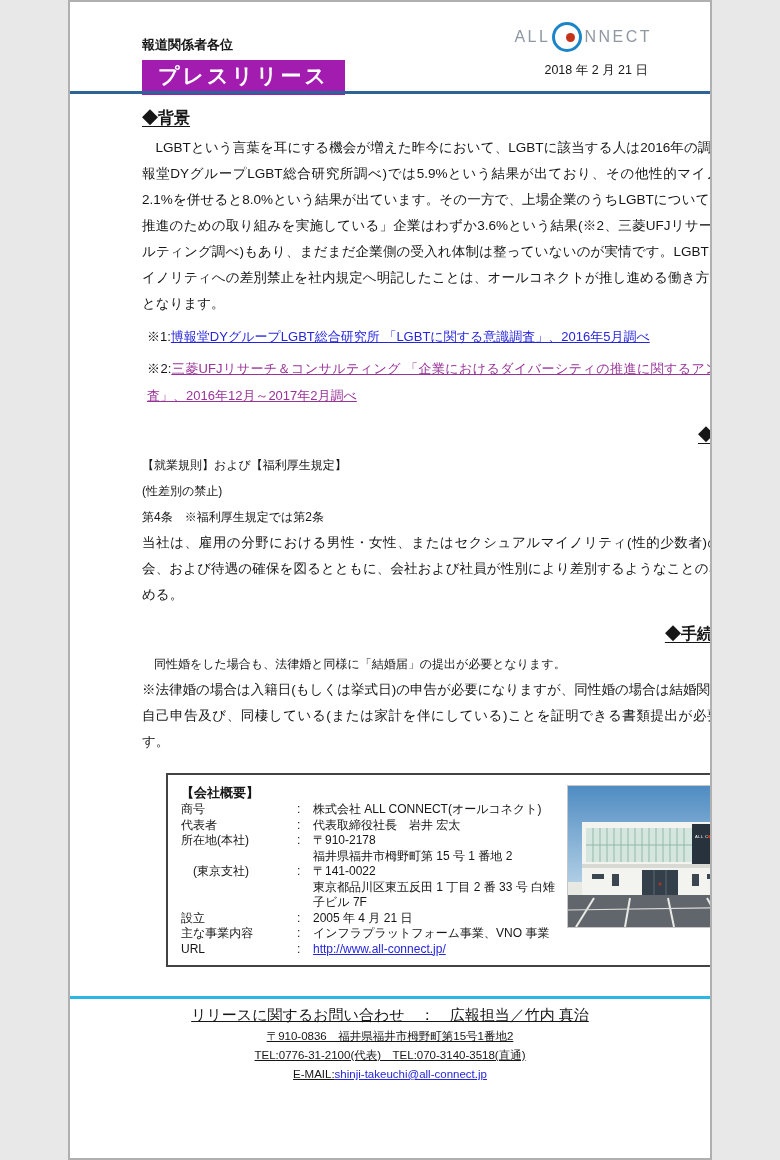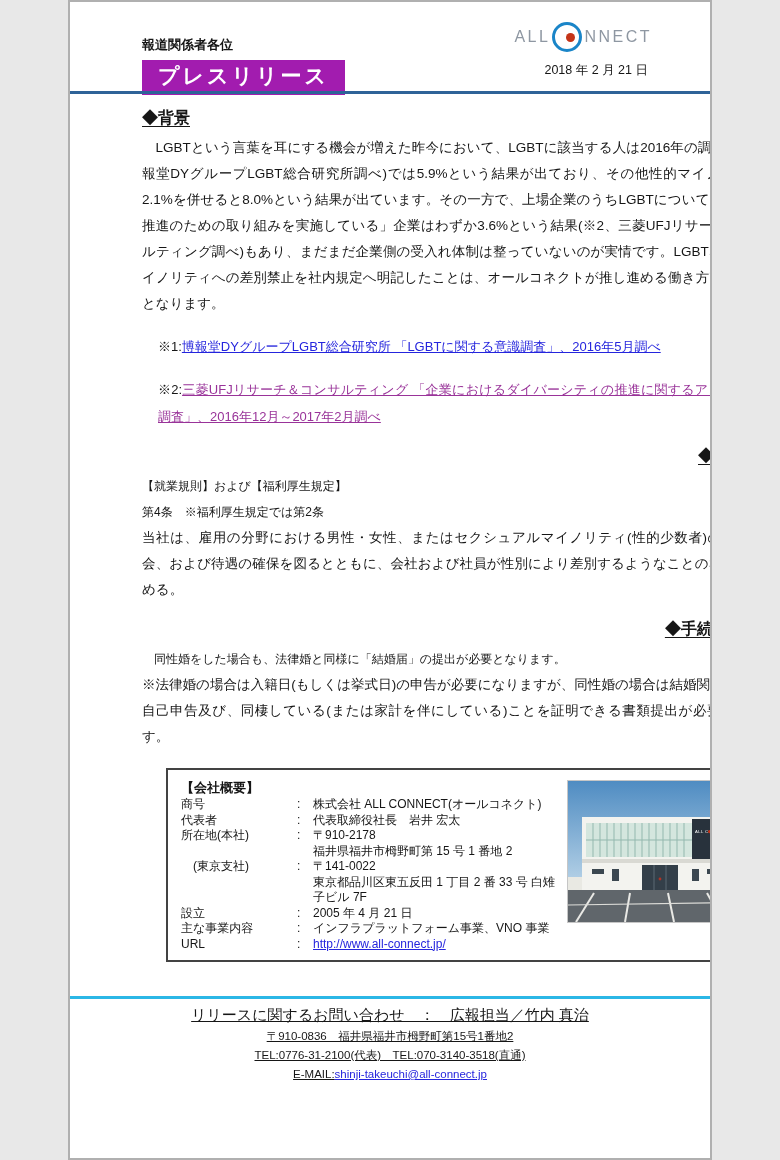--- a/index.html
+++ b/index.html
@@ -23,21 +23,21 @@
               position:absolute; top:8px; left:11px; }
   .date { position:absolute; right:62px; top:60px; font-size:12.5px; }
 
   
   .content { position:absolute; left:72px; top:106px; width:636px; }
   .sec-heading { font-size:16px; font-weight:bold; text-decoration:underline;
                  text-underline-offset:3px; margin:0 0 6px 0; }
   .sec-heading.later { margin-top:16px;text-align:right; }
   .body-text { font-size:13.5px; line-height:26px; text-align:justify; margin:0 0 6px 0; }
   .plain-line { font-size:12px; line-height:26px; margin:0; }
-  .note { font-size:13px; line-height:27px; margin:16px; text-align:justify; }
+  .note { font-size:13px; line-height:27px; margin:5px; text-align:justify; }
   a.link { color:#2525dd; text-decoration:underline; cursor:pointer; }
   a.link.visited { color:#993399; }
 
   
   .company-box { border:2px solid #434343; margin-top:18px; padding:7px 8px 8px 13px;
                  display:flex; align-items:flex-start; box-sizing:border-box;margin-left:24px; }
   .company-left { flex:1 1 auto; font-size:12px; padding-top:1px; }
   .company-heading { font-weight:bold; font-size:13px; line-height:19px; }
   .crow { display:flex; line-height:15.5px; }
   .clabel { width:116px; flex:0 0 116px; }
@@ -72,20 +72,21 @@
 
   <div class="content">
 
     <div class="sec-heading">◆背景</div>
     <p class="body-text">　LGBTという言葉を耳にする機会が増えた昨今において、LGBTに該当する人は2016年の調査(※1、博報堂DYグループLGBT総合研究所調べ)では5.9%という結果が出ており、その他性的マイノリティの2.1%を併せると8.0%という結果が出ています。その一方で、上場企業のうちLGBTについて「積極的な推進のための取り組みを実施している」企業はわずか3.6%という結果(※2、三菱UFJリサーチ&amp;コンサルティング調べ)もあり、まだまだ企業側の受入れ体制は整っていないのが実情です。LGBTなど性的マイノリティへの差別禁止を社内規定へ明記したことは、オールコネクトが推し進める働き方改革の一つとなります。</p>
     <p class="note"><span>※1:</span><a class="link">博報堂DYグループLGBT総合研究所 「LGBTに関する意識調査」、2016年5月調べ</a></p>
     <p class="note"><span>※2:</span><a class="link visited">三菱UFJリサーチ＆コンサルティング 「企業におけるダイバーシティの推進に関するアンケート調査」、2016年12月～2017年2月調べ</a></p>
 
     <div class="sec-heading later">◆追記内容</div>
     <p class="plain-line">【就業規則】および【福利厚生規定】</p>
+    <p class="plain-line">(性差別の禁止)</p>
     <p class="plain-line">第4条　※福利厚生規定では第2条</p>
     <p class="body-text">当社は、雇用の分野における男性・女性、またはセクシュアルマイノリティ(性的少数者)の均等な機会、および待遇の確保を図るとともに、会社および社員が性別により差別するようなことのないよう努める。</p>
 
     <div class="sec-heading later">◆手続きフロー</div>
     <p class="plain-line">　同性婚をした場合も、法律婚と同様に「結婚届」の提出が必要となります。</p>
     <p class="body-text">※法律婚の場合は入籍日(もしくは挙式日)の申告が必要になりますが、同性婚の場合は結婚関係開始日の自己申告及び、同棲している(または家計を伴にしている)ことを証明できる書類提出が必要になります。</p>
 
     <div class="company-box">
       <div class="company-left">
         <div class="company-heading">【会社概要】</div>

